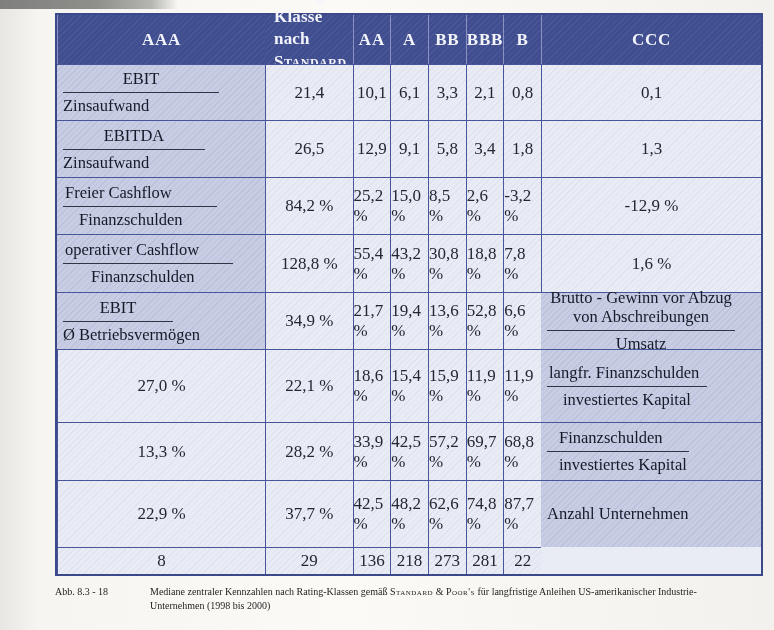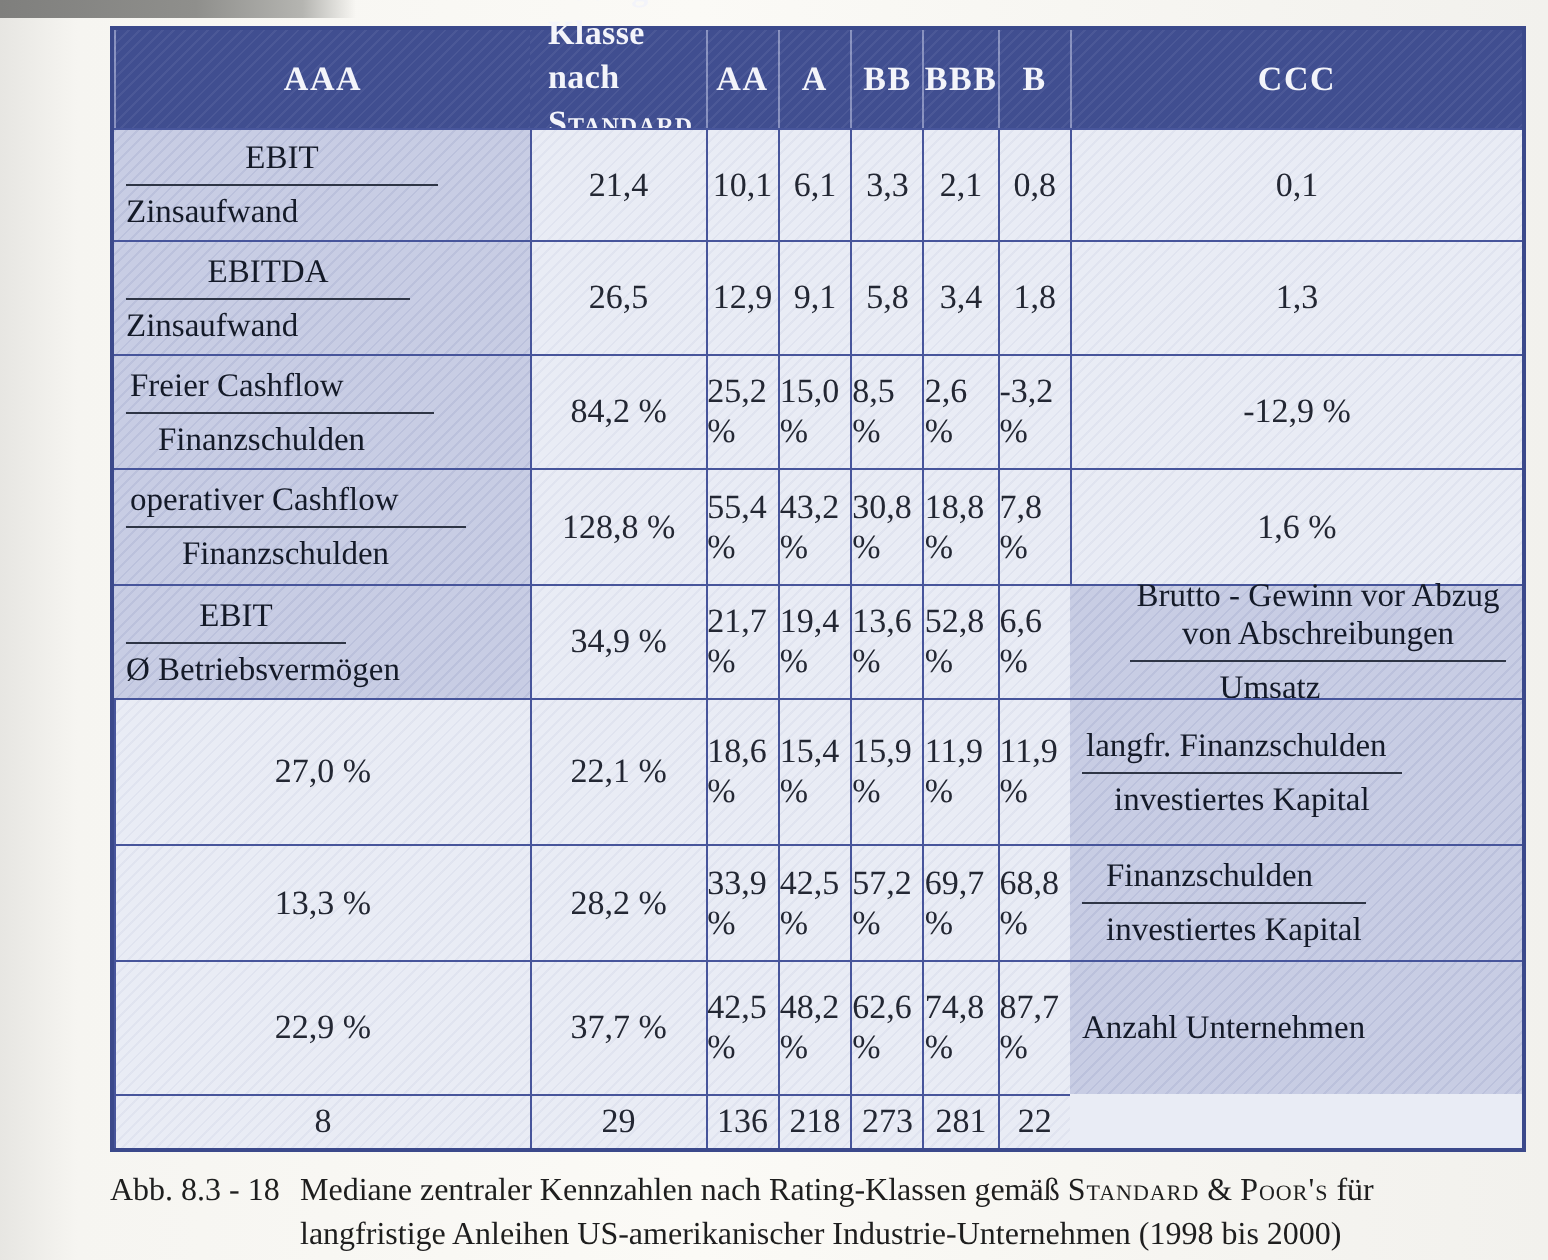--- a/index.html
+++ b/index.html
@@ -31,47 +31,47 @@
   }
   .head.hr{border-left:1px solid rgba(225,229,248,0.45);}
   .head.c0{border-left:none;justify-content:flex-start;}
   .head-title{padding:4px 6px 4px 9px;line-height:1.3;font-size:17px;letter-spacing:0.2px;}
   .sc{font-variant:small-caps;letter-spacing:0.5px;}
   .label-cell{
     background-color:#c8cde4;
     background-image:repeating-linear-gradient(135deg,rgba(60,74,140,0.09) 0 1px,transparent 1px 4px);
     color:#141a28;font-size:16.5px;
     display:flex;flex-direction:column;justify-content:center;
-    padding:3px 8px 3px 6px;line-height:1.18;
+    padding:3px 26px 3px 6px;line-height:1.18;
   }
   .val-cell{
     background-color:#e9ecf5;
     background-image:repeating-linear-gradient(135deg,rgba(60,74,140,0.05) 0 1px,transparent 1px 4px);
     color:#232733;font-size:17px;
     display:flex;align-items:center;justify-content:center;
   }
   .num{display:inline-block;border-bottom:1.2px solid #2e3545;padding:1px 2px 3px;box-sizing:border-box;}
   .den{display:block;padding-top:3px;}
   .num-row{line-height:1.15;}
   .r1 .num{min-width:156px;text-align:center;}
   .r2 .num{min-width:142px;text-align:center;}
   .r3 .num{min-width:154px;text-align:left;}
   .r3 .den{padding-left:16px;}
   .r4 .num{min-width:170px;text-align:left;}
   .r4 .den{padding-left:28px;}
   .r5 .num{min-width:110px;text-align:center;}
-  .r6 .num{width:188px;text-align:center;margin-left:24px;}
+  .r6 .num{width:188px;text-align:center;}
   .r6 .den{width:188px;text-align:center;box-sizing:border-box;}
   .r7 .num{min-width:160px;text-align:left;}
   .r7 .den{padding-left:16px;}
   .r8 .num{min-width:142px;text-align:left;padding-left:12px;}
   .r8 .den{padding-left:12px;}
   .caption{
     position:absolute;left:55px;top:585px;width:700px;
-    display:flex;color:#1e1e1e;font-size:16px;line-height:1.35;
+    display:flex;color:#1e1e1e;font-size:10px;line-height:1.35;
   }
   .caption-label{width:95px;flex:none;}
   .caption-text{width:590px;}
 </style>
 </head>
 <body>
 
 <div class="scan-strip"></div>
 
 <div class="ratings-table">

